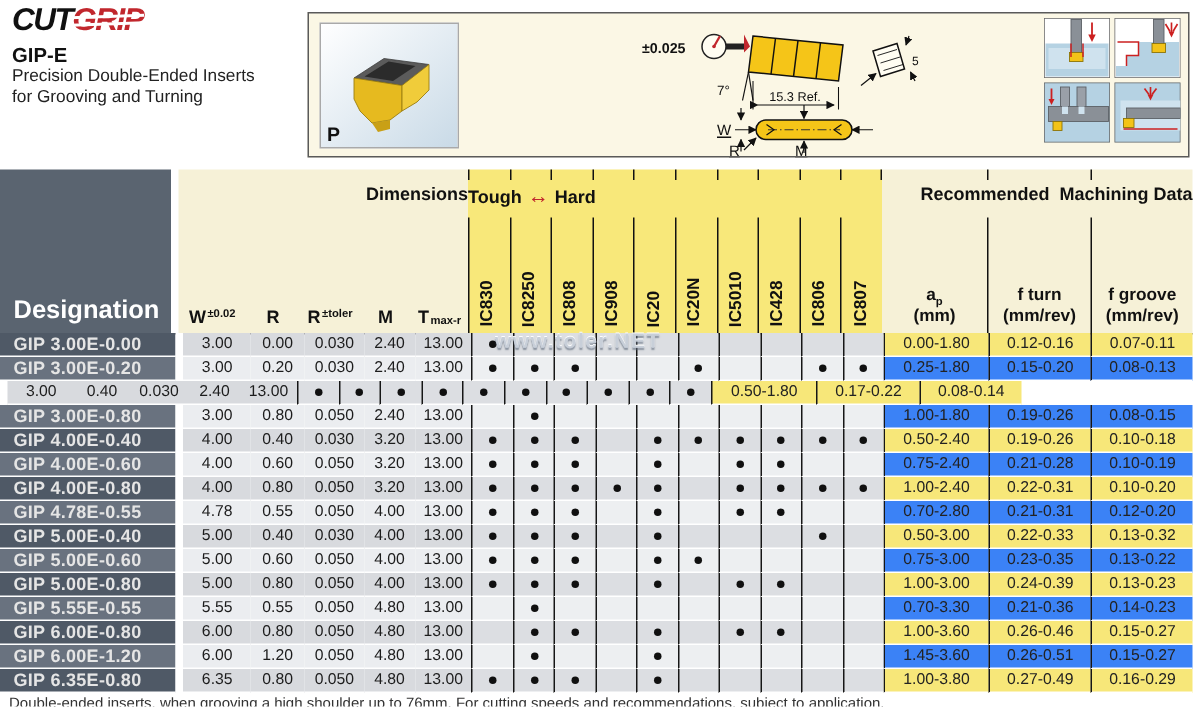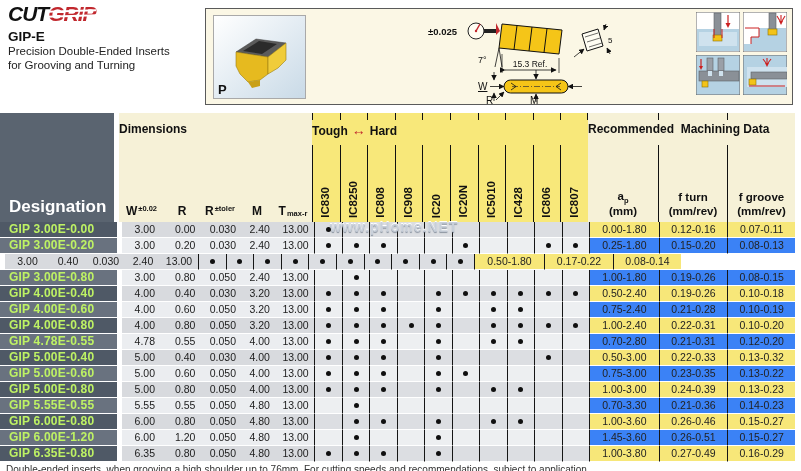--- a/index.html
+++ b/index.html
@@ -27,21 +27,21 @@
   .app-icons{position:absolute;right:5px;top:3px;display:grid;grid-template-columns:44px 44px;
              grid-auto-rows:40px;gap:3px}
   .app-icons svg{display:block}
 
   
   .thead{position:absolute;left:0;top:113px;width:795px;height:109px}
   .h-desig{position:absolute;left:0;top:0;width:114px;height:100%;background:#5a6470}
   .h-desig span{position:absolute;left:9px;bottom:5px;color:#ffffff;font-weight:bold;font-size:17px}
   .h-gap{position:absolute;left:114px;top:0;width:5px;height:100%;background:#fff}
   .h-dims{position:absolute;left:119px;top:0;width:193px;height:100%;background:#f6f1d7}
-  .htitle{position:absolute;top:9px;left:0;width:100%;text-align:left;font-weight:bold;
+  .htitle{position:absolute;top:9px;left:0;width:100%;text-align:right;font-weight:bold;
           font-size:12px;color:#111;white-space:pre}
   .dim-cols{position:absolute;left:0;bottom:0;width:100%;height:24px;display:flex}
   .dimh{display:flex;align-items:flex-end;justify-content:center;font-weight:bold;font-size:12px;
         color:#111;padding-bottom:4px;box-sizing:border-box}
   .dimh:nth-child(1){width:45px}.dimh:nth-child(2){width:36px}.dimh:nth-child(3){width:40px}
   .dimh:nth-child(4){width:34px}.dimh:nth-child(5){width:38px}
   .dimh sup{font-size:7.5px;margin-left:1px;margin-bottom:5px;font-weight:bold}
   .dimh sub{font-size:7.5px;margin-left:1px;font-weight:bold}
 
   .h-grades{position:absolute;left:312px;top:0;width:276px;height:100%;background:#f8e87a}
@@ -65,21 +65,21 @@
   .mh-col:nth-child(2) .mh-area,.mh-col:nth-child(3) .mh-area{border-left:1px solid #111}
   .mh-text{position:absolute;bottom:3px;left:0;width:100%;text-align:center;font-weight:bold;
            font-size:11.5px;line-height:1.2;color:#111}
   .mh-text sub{font-size:7.5px}
   .thead-rule{position:absolute;left:0;bottom:-1px;width:795px;height:1px;background:#333}
 
   
   .tbody{position:absolute;left:0;top:222px;width:795px}
   .trow{display:flex;height:16px}
   .trow > div{box-sizing:border-box;border-bottom:1px solid #fff}
-  .c-desig{width:118px;color:#bef264;font-weight:bold;font-size:12px;line-height:15px;
+  .c-desig{width:118px;color:#e5e5e5;font-weight:bold;font-size:12px;line-height:15px;
            padding-left:9px;letter-spacing:.2px;white-space:nowrap;overflow:hidden}
   .c-gap{width:5px;background:#fff}
   .c-dim{font-size:10.5px;line-height:15px;text-align:center;color:#1c1c1c}
   .cw{width:45px}.cr{width:36px}.crt{width:40px}.cm{width:34px}.ct{width:38px}
   .c-grades{width:276px;display:flex;border-bottom:none !important}
   .gcell{flex:1;position:relative;border-left:1px solid #161616;border-bottom:1px solid #fff;box-sizing:border-box}
   .dot{position:absolute;left:50%;top:50%;width:5px;height:5px;margin:-2.5px 0 0 -2.5px;
        border-radius:50%;background:#101010}
   .mcell{font-size:10.5px;line-height:15px;text-align:center;color:#222;border-left:1px solid #161616}
   .cap{width:70px}.cft{width:69px}.cfg{width:68px}
@@ -889,14 +889,14 @@
           <div class="gcell"></div>
           <div class="gcell"></div>
         </div>
         <div class="mcell cap">1.00-3.80</div>
         <div class="mcell cft">0.27-0.49</div>
         <div class="mcell cfg">0.16-0.29</div>
       </div>
     </div>
 
   <div class="footnote">Double-ended inserts, when grooving a high shoulder up to 76mm. For cutting speeds and recommendations, subject to application.</div>
-  <div class="watermark">www.pHome.NET</div>
+  <div class="watermark">www.toler.NET</div>
 </div>
 
 </body></html>

